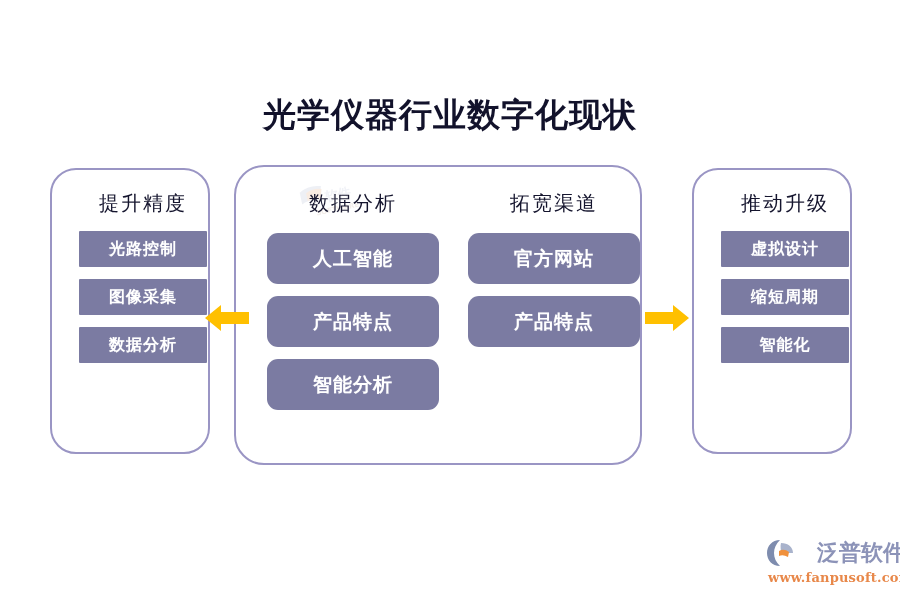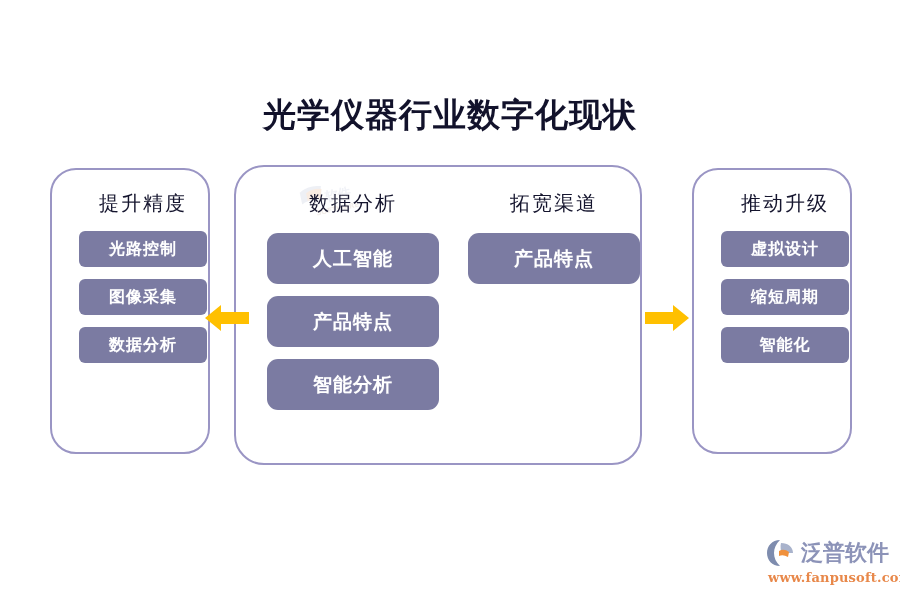--- a/index.html
+++ b/index.html
@@ -85,21 +85,21 @@
     align-items: center;
     gap: 12px;
   }
   .col-ai .chip-stack,
   .col-ch .chip-stack { gap: 12px; }
 
   .chip {
     box-sizing: border-box;
     background: #7b7ba2;
     color: #ffffff;
-    border-radius: 6px;
+    border-radius: 1px;
     font-family: "DejaVu Serif", "Liberation Serif", serif;
     font-weight: 700;
     font-size: 17px;
     letter-spacing: 1px;
     display: flex;
     align-items: center;
     justify-content: center;
     white-space: nowrap;
     text-shadow: 0 0 1px rgba(255,255,255,.25);
   }
@@ -133,21 +133,21 @@
   .brand {
     position: absolute;
     left: 766px;
     top: 538px;
     width: 124px;
     height: 50px;
   }
   .brand-row {
     display: flex;
     align-items: center;
-    gap: 5px;
+    gap: 21px;
     height: 30px;
   }
   .brand-mark { width: 30px; height: 28px; flex: 0 0 auto; }
   .brand-name {
     font-family: "DejaVu Sans", "Liberation Sans", sans-serif;
     font-weight: 700;
     font-size: 22px;
     color: #8c93b8;
     letter-spacing: 0px;
     line-height: 1;
@@ -200,20 +200,21 @@
     <div class="chip-stack">
       <div class="chip">人工智能</div>
       <div class="chip">产品特点</div>
       <div class="chip">智能分析</div>
     </div>
   </div>
 
   <div class="column col-ch">
     <div class="col-heading">拓宽渠道</div>
     <div class="chip-stack">
+      <div class="chip">官方网站</div>
       <div class="chip">产品特点</div>
     </div>
   </div>
 
   <div class="column col-right">
     <div class="col-heading">推动升级</div>
     <div class="chip-stack">
       <div class="chip">虚拟设计</div>
       <div class="chip">缩短周期</div>
       <div class="chip">智能化</div>

